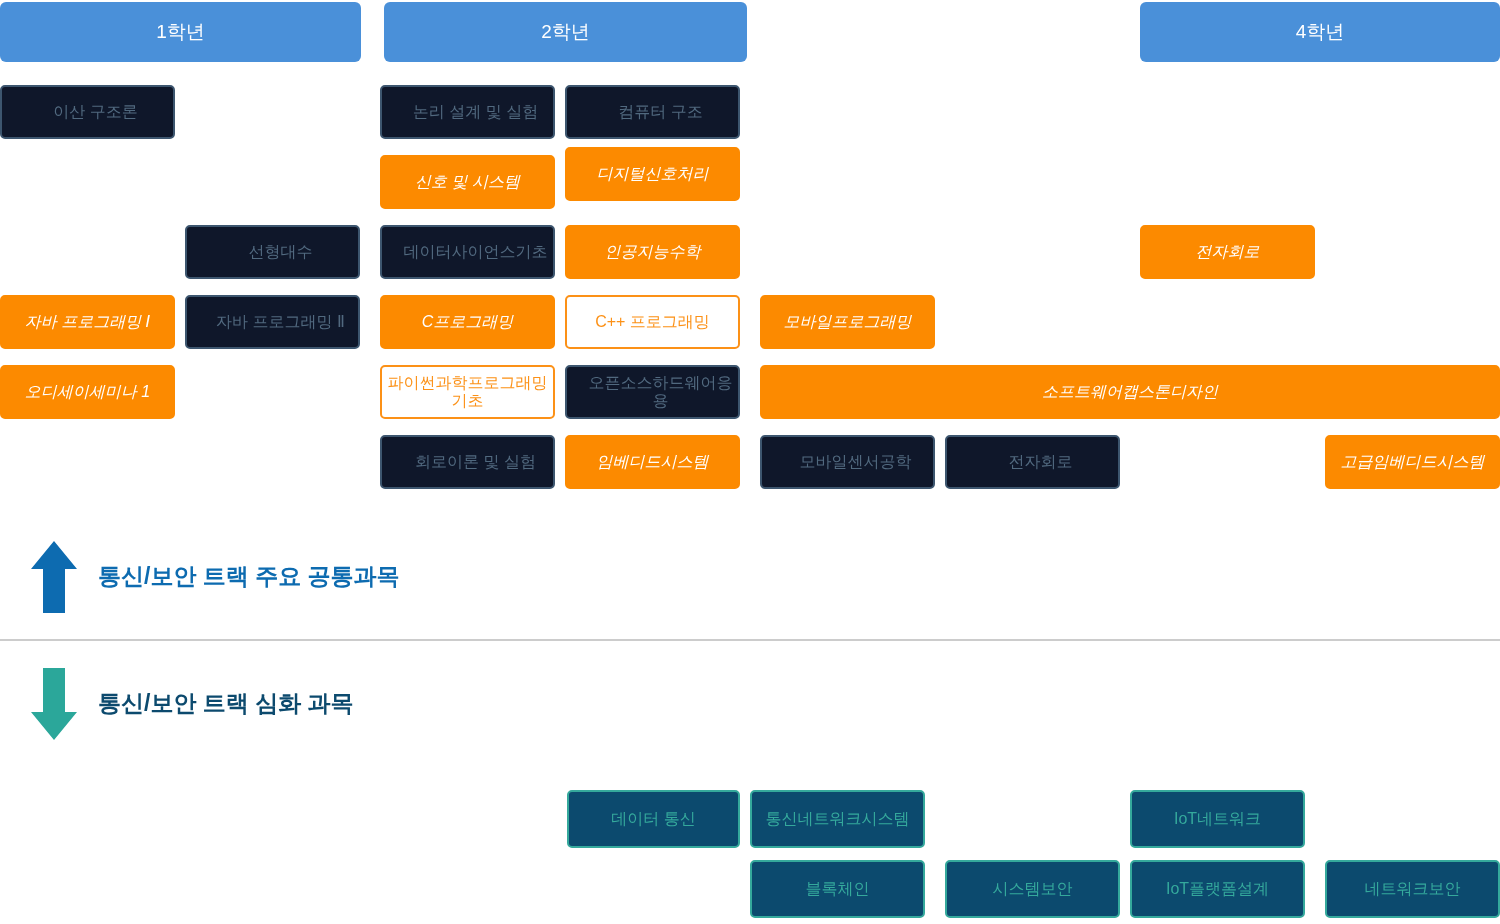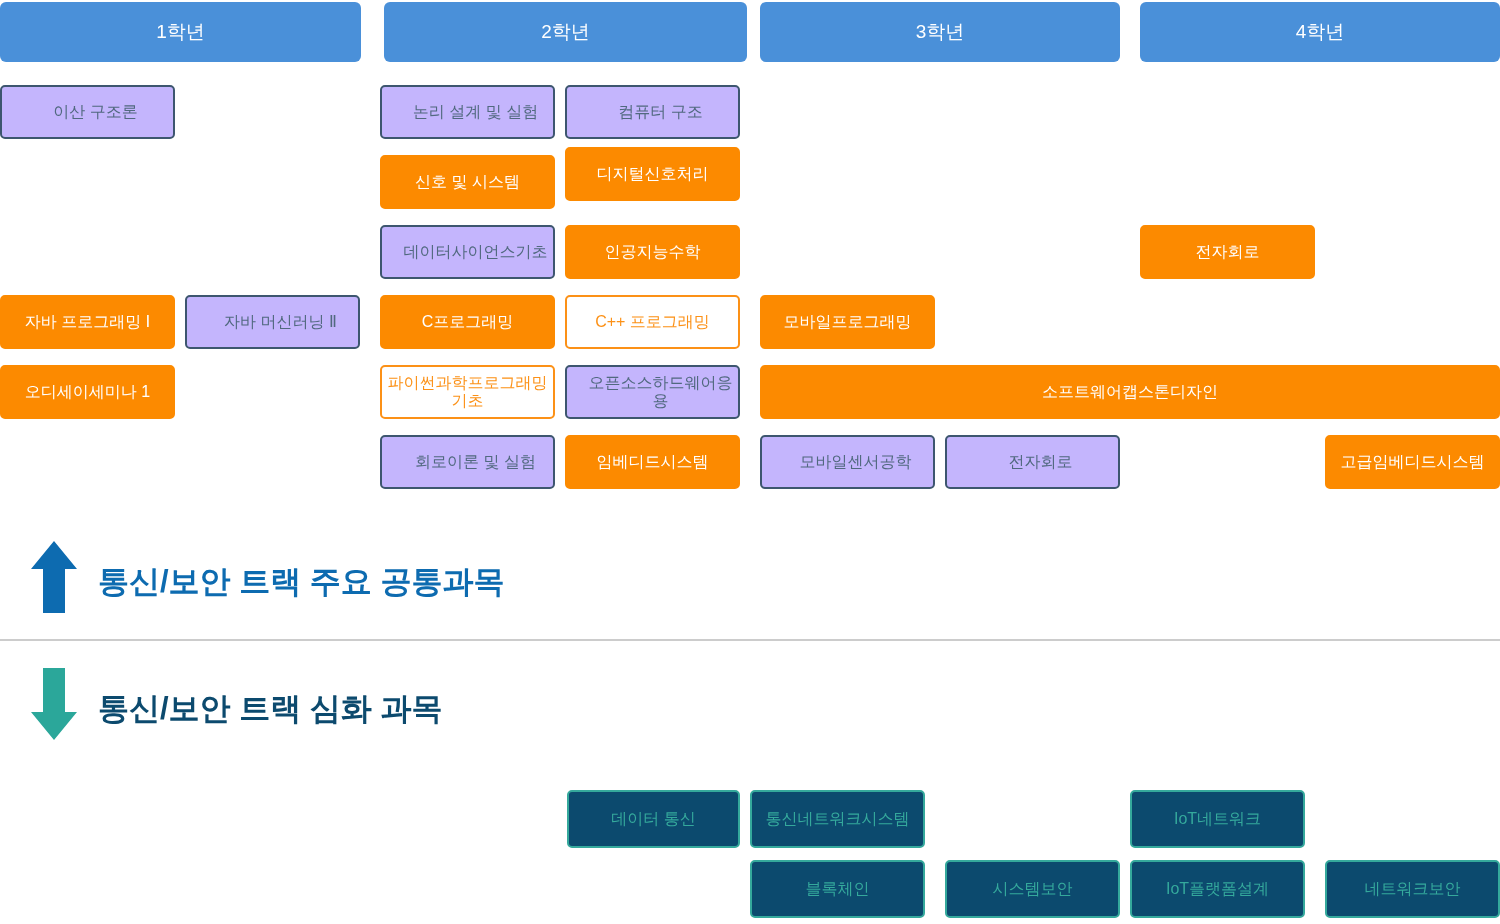--- a/index.html
+++ b/index.html
@@ -10,53 +10,53 @@
   .hdr{
     position:absolute;top:2px;height:60px;background:#4a90d9;color:#ffffff;
     display:flex;align-items:center;justify-content:center;
     font-size:19px;font-weight:500;border-radius:6px;
   }
   .box{
     position:absolute;height:54px;width:175px;box-sizing:border-box;
     display:flex;align-items:center;justify-content:center;text-align:center;
     font-size:16px;border-radius:5px;line-height:1.15;padding:0 4px;
   }
-  .white{background:#c4b5fd;border:2px solid #3d566f;color:#51697f;padding-left:20px;}
-  .orange{background:#fc8a00;border:2px solid #fc8a00;color:#ffffff;}
+  .white{background:#0f172a;border:2px solid #3d566f;color:#51697f;padding-left:20px;}
+  .orange{background:#fc8a00;border:2px solid #fc8a00;color:#ffffff;font-style:italic;}
   .orange-outline{background:#ffffff;border:2px solid #fc9117;color:#fc9117;}
   .teal-outline{background:#0c4a6e;border:2px solid #35a99c;color:#35a99c;height:58px;}
   .divider{position:absolute;left:0;top:639px;width:1500px;height:2px;background:#cccccc;}
-  .track-title{position:absolute;font-weight:bold;font-size:31px;white-space:nowrap;text-align:center;}
+  .track-title{position:absolute;font-weight:bold;font-size:23px;white-space:nowrap;text-align:center;}
   .title-blue{color:#0d6bb0;}
   .title-teal{color:#0c4a6e;}
   .arrow{position:absolute;}
 </style>
 </head>
 <body>
 
 <div id="canvas">
 
   <div class="hdr" style="left:0;width:361px">1학년</div>
   <div class="hdr" style="left:384px;width:363px">2학년</div>
-  <div class="hdr" style="left:760px;width:360px">3학년</div>
   <div class="hdr" style="left:1140px;width:360px">4학년</div>
 
   <div class="box white" style="left:0;top:85px">이산 구조론</div>
   <div class="box white" style="left:380px;top:85px">논리 설계 및 실험</div>
   <div class="box white" style="left:565px;top:85px">컴퓨터 구조</div>
 
   <div class="box orange" style="left:380px;top:155px">신호 및 시스템</div>
   <div class="box orange" style="left:565px;top:147px">디지털신호처리</div>
 
+  <div class="box white" style="left:185px;top:225px">선형대수</div>
   <div class="box white" style="left:380px;top:225px">데이터사이언스기초</div>
   <div class="box orange" style="left:565px;top:225px">인공지능수학</div>
   <div class="box orange" style="left:1140px;top:225px">전자회로</div>
 
   <div class="box orange" style="left:0;top:295px">자바 프로그래밍 Ⅰ</div>
-  <div class="box white" style="left:185px;top:295px">자바 머신러닝 Ⅱ</div>
+  <div class="box white" style="left:185px;top:295px">자바 프로그래밍 Ⅱ</div>
   <div class="box orange" style="left:380px;top:295px">C프로그래밍</div>
   <div class="box orange-outline" style="left:565px;top:295px">C++ 프로그래밍</div>
   <div class="box orange" style="left:760px;top:295px">모바일프로그래밍</div>
 
   <div class="box orange" style="left:0;top:365px">오디세이세미나 1</div>
   <div class="box orange-outline" style="left:380px;top:365px">파이썬과학프로그래밍기초</div>
   <div class="box white" style="left:565px;top:365px">오픈소스하드웨어응용</div>
   <div class="box orange" style="left:760px;top:365px;width:740px">소프트웨어캡스톤디자인</div>
 
   <div class="box white" style="left:380px;top:435px">회로이론 및 실험</div>

